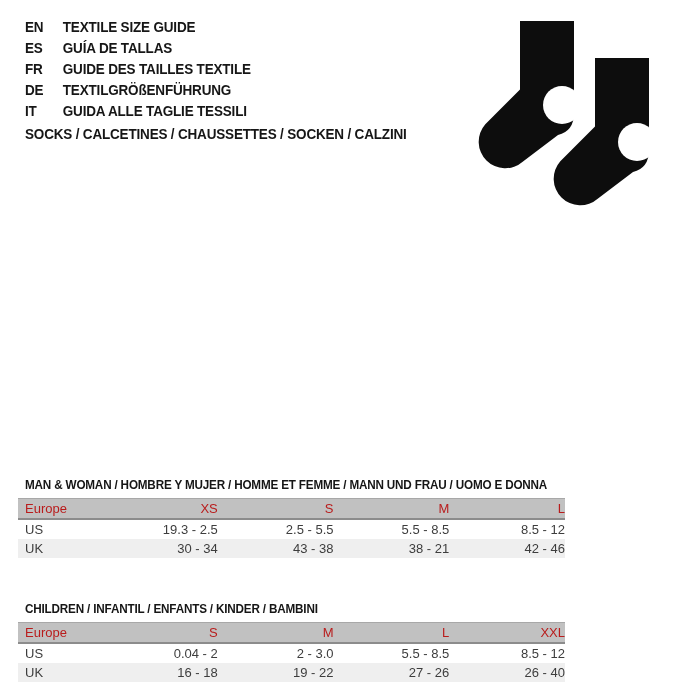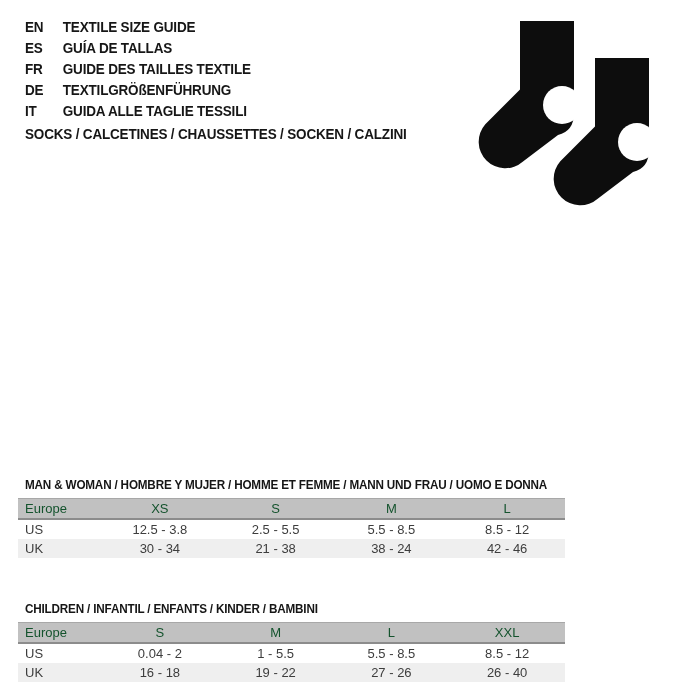--- a/index.html
+++ b/index.html
@@ -38,28 +38,28 @@
     transform:scaleX(0.9);transform-origin:left center;white-space:nowrap;
   }
   .size-table{
     position:absolute;left:18px;width:547px;
     border-collapse:collapse;table-layout:fixed;
     font-size:13px;color:#3d3d3d;
   }
   .size-table col.c-label{width:84px;}
   .size-table col.c-size{width:115.75px;}
   .size-table th,.size-table td{
-    padding:0;font-weight:normal;text-align:center;
+    padding:0;font-weight:normal;text-align:right;
     height:19px;line-height:19px;white-space:nowrap;
   }
   .size-table th:first-child,.size-table td:first-child{
     text-align:left;padding-left:7px;
   }
   .size-table thead tr{
-    background:#c1c1c1;color:#14532d;
+    background:#c1c1c1;color:#b91c1c;
     border-top:1px solid #a8a8a8;
     border-bottom:2px solid #8c8c8c;
   }
   .size-table tbody tr.row-alt{background:#efefef;margin-top:28px;}
   #table-adult-title{top:477px;}
   #table-adult{top:498px;}
   #table-children-title{top:601px;}
   #table-children{top:622px;}
 </style>
 </head>
@@ -117,30 +117,30 @@
         <th>Europe</th>
         <th>XS</th>
         <th>S</th>
         <th>M</th>
         <th>L</th>
       </tr>
     </thead>
     <tbody>
       <tr>
         <td>US</td>
-        <td>12.5 - 3.8</td>
+        <td>19.3 - 2.5</td>
         <td>2.5 - 5.5</td>
         <td>5.5 - 8.5</td>
         <td>8.5 - 12</td>
       </tr>
       <tr class="row-alt">
         <td>UK</td>
         <td>30 - 34</td>
-        <td>21 - 38</td>
-        <td>38 - 24</td>
+        <td>43 - 38</td>
+        <td>38 - 21</td>
         <td>42 - 46</td>
       </tr>
     </tbody>
   </table>
 
   <div class="table-title" id="table-children-title">CHILDREN / INFANTIL / ENFANTS / KINDER / BAMBINI</div>
   <table class="size-table" id="table-children">
     <colgroup>
       <col class="c-label">
         <col class="c-size">
@@ -154,21 +154,21 @@
         <th>S</th>
         <th>M</th>
         <th>L</th>
         <th>XXL</th>
       </tr>
     </thead>
     <tbody>
       <tr>
         <td>US</td>
         <td>0.04 - 2</td>
-        <td>1 - 5.5</td>
+        <td>2 - 3.0</td>
         <td>5.5 - 8.5</td>
         <td>8.5 - 12</td>
       </tr>
       <tr class="row-alt">
         <td>UK</td>
         <td>16 - 18</td>
         <td>19 - 22</td>
         <td>27 - 26</td>
         <td>26 - 40</td>
       </tr>

